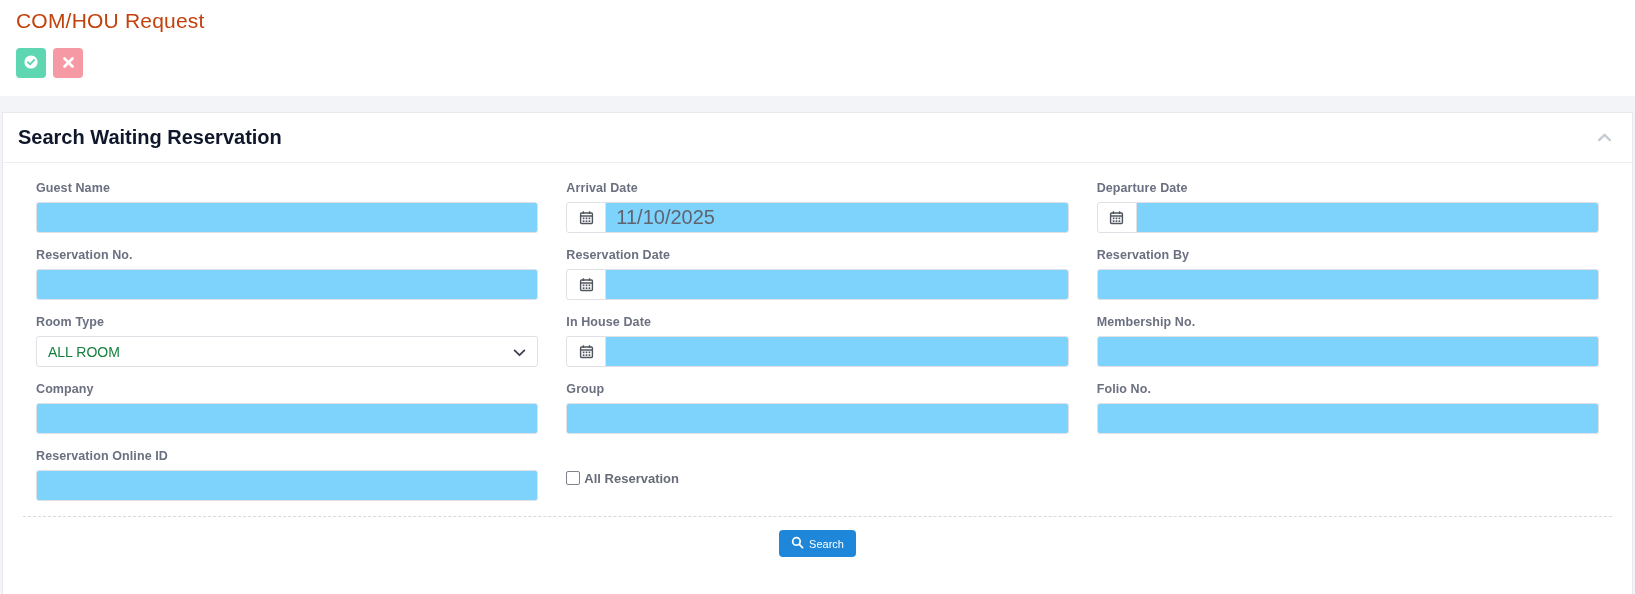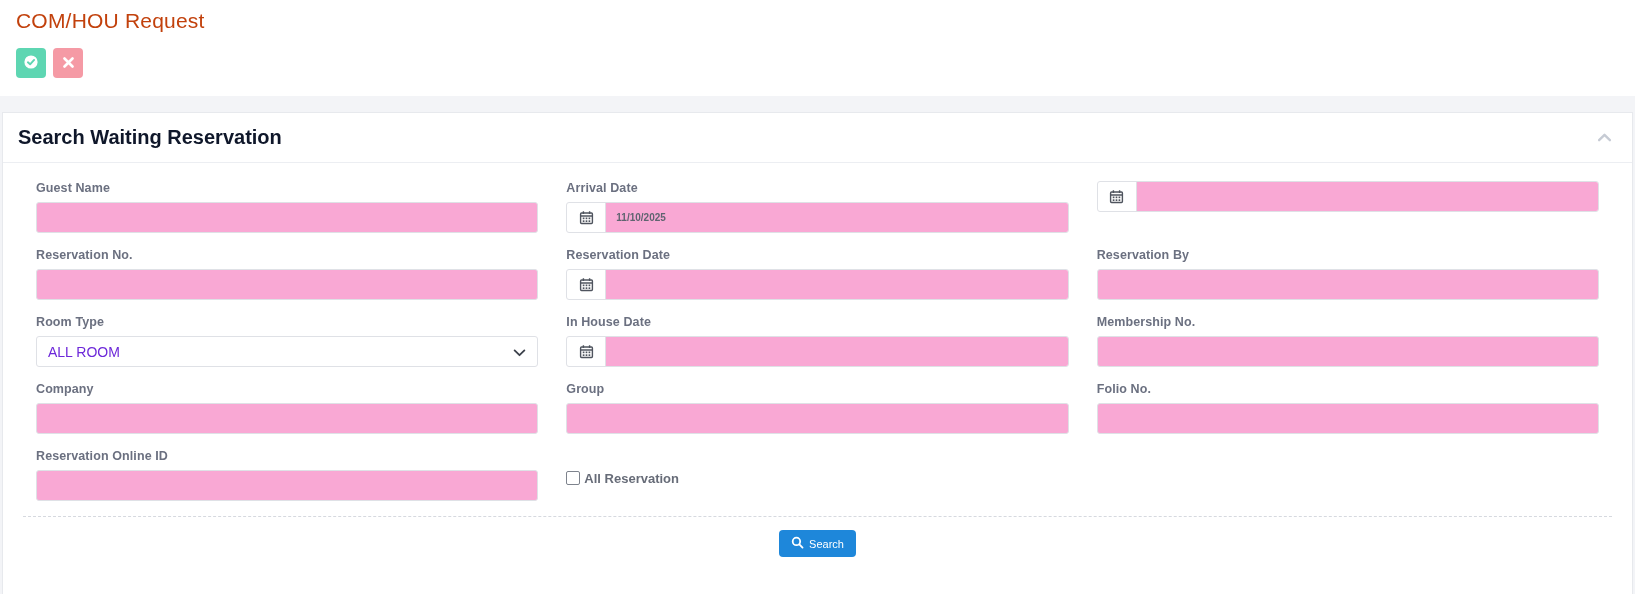--- a/index.html
+++ b/index.html
@@ -71,25 +71,24 @@
     color: #6b7080;
     margin-bottom: 7px;
     letter-spacing: 0.1px;
   }
   .text-input {
     width: 100%; height: 31px;
     border: 1px solid #dfe1e6;
     border-radius: 3px;
     padding: 0 10px;
     font-family: "Liberation Sans", sans-serif;
-    font-size: 10px;
+    font-size: 20px;
     color: #5f6470;
-    background: #f9a8d4;
+    background: #7dd3fc;
     outline: none;
-    font-weight: bold;
   }
   .input-group {
     display: flex;
     border: 1px solid #dfe1e6;
     border-radius: 3px;
     height: 31px;
     background: #fff;
     overflow: hidden;
   }
   .input-prepend {
@@ -102,21 +101,21 @@
   .input-group .text-input {
     border: none; height: 100%; flex: 1; border-radius: 0;
   }
   .select {
     height: 31px;
     border: 1px solid #dfe1e6;
     border-radius: 3px;
     display: flex; align-items: center; justify-content: space-between;
     padding: 0 11px;
     font-size: 14px;
-    color: #6d28d9;
+    color: #15803d;
     cursor: pointer;
     background: #fff;
   }
   .checkbox-cell {
     display: flex; 
     margin-top: 22px;
     gap: 4px;
   }
   .checkbox-cell input[type="checkbox"] {
     appearance: none;
@@ -216,20 +215,21 @@
                   <rect x="7.1" y="11" width="1.8" height="1.8"></rect>
                   <rect x="10.2" y="11" width="1.8" height="1.8"></rect>
               </g>
             </svg>
           </span>
           <input class="text-input" type="text" value="11/10/2025" style="">
         </div>
       </div>
 
       <div>
+        <label class="field-label">Departure Date</label>
         <div class="input-group">
           <span class="input-prepend">
             <svg width="15" height="15" viewBox="0 0 16 16" fill="none" stroke="#4f545e" stroke-width="1.5">
               <rect x="1.7" y="3.2" width="12.6" height="11.2" rx="1"></rect>
               <line x1="1.7" y1="6.4" x2="14.3" y2="6.4"></line>
               <line x1="4.7" y1="1.2" x2="4.7" y2="4.2"></line>
               <line x1="11.3" y1="1.2" x2="11.3" y2="4.2"></line>
               <g stroke="none" fill="#4f545e">
                 <rect x="4" y="8" width="1.8" height="1.8"></rect>
                   <rect x="7.1" y="8" width="1.8" height="1.8"></rect>

